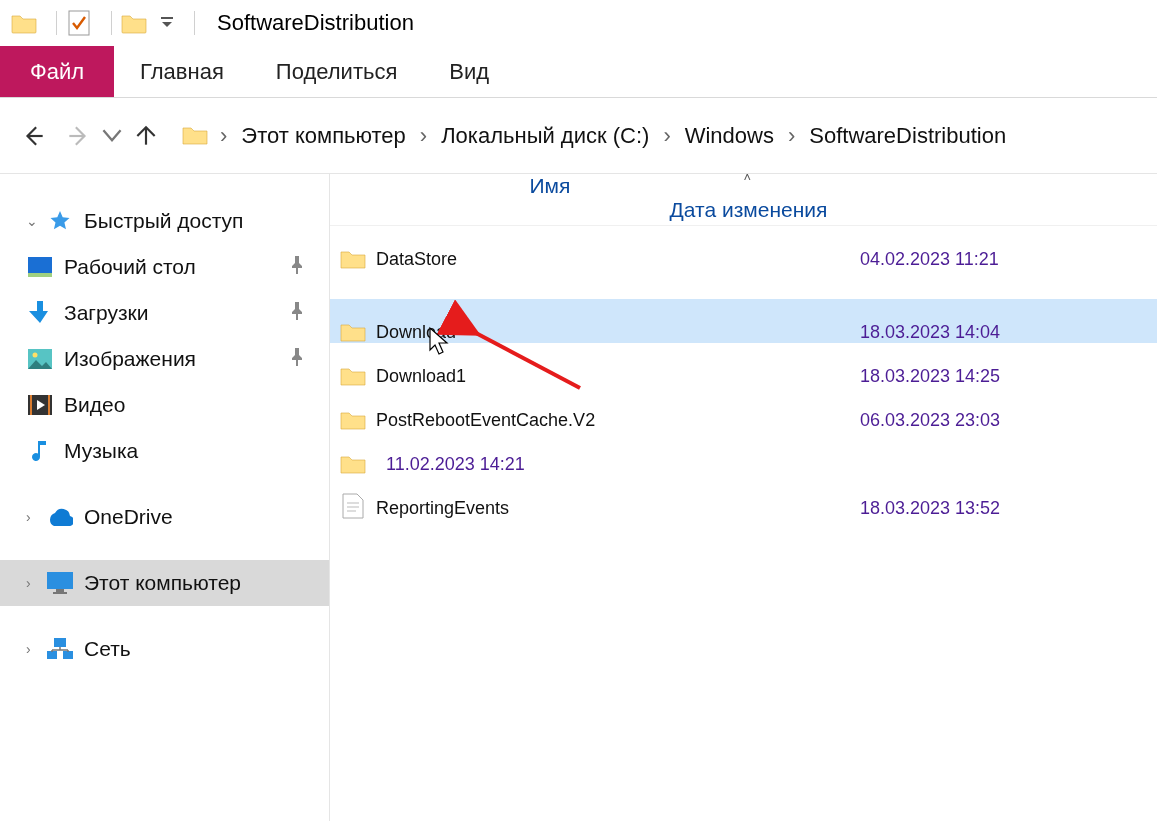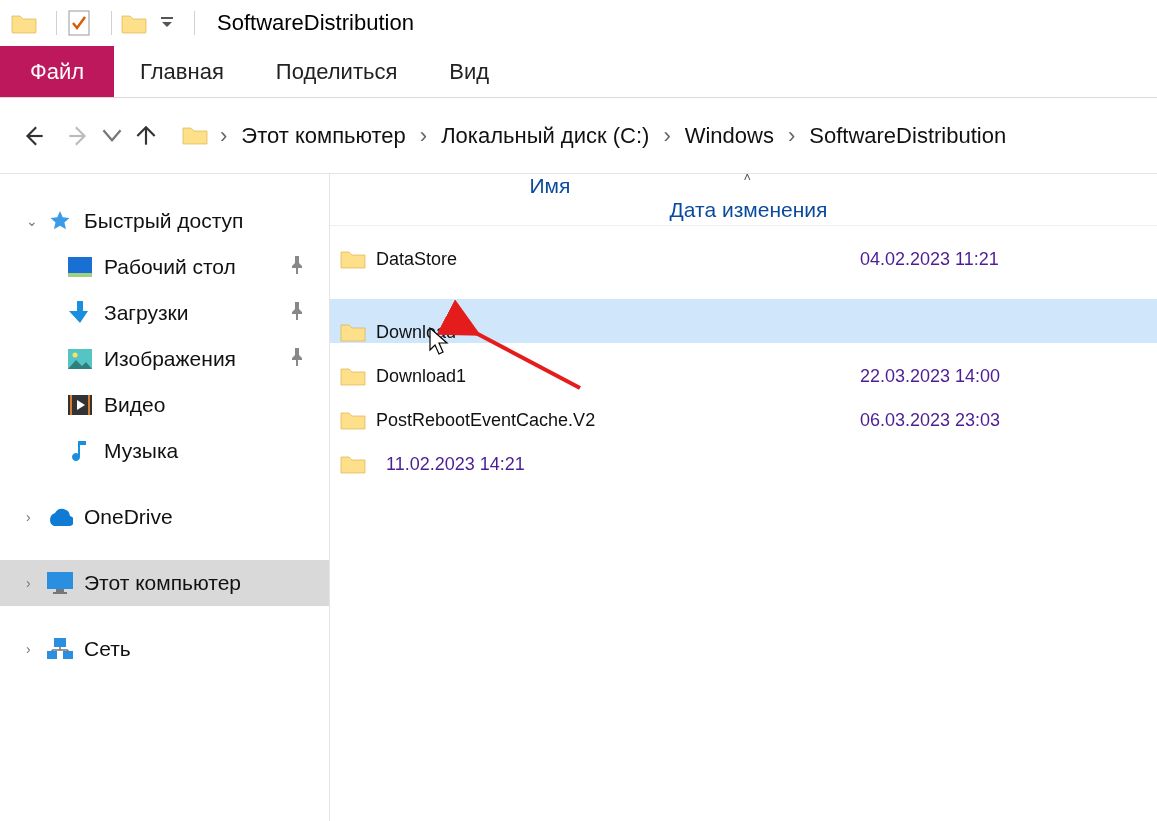--- a/index.html
+++ b/index.html
@@ -25,21 +25,21 @@
 .crumbs .cr { padding:2px 6px; }
 .crumbs .sep { color:#666; padding:0 8px; }
 .crumb-ico { width:26px; height:24px; margin-right:4px; }
 
 
 .main { display:flex; height:calc(821px - 46px - 52px - 76px); }
 .sidebar { width:330px; border-right:1px solid #e5e5e5; padding-top:24px; }
 .side-item { display:flex; align-items:center; height:46px; padding-left:26px; font-size:21px; color:#111; }
 .side-item .exp { width:20px; color:#777; font-size:14px; }
 .side-item .ico { width:28px; height:26px; margin-right:10px; display:flex; align-items:center; justify-content:center; }
-.side-item.child { padding-left:66px; }
+.side-item.child { padding-left:26px; }
 .side-item .pin { margin-left:auto; margin-right:24px; color:#888; }
 .side-item.sel { background:#d9d9d9; }
 .side-sp { height:20px; }
 
 
 .filepane { flex:1; display:flex; flex-direction:column; }
 .cols { display:flex; height:52px; align-items:center; font-size:21px; color:#0a4a9e; border-bottom:1px solid #f0f0f0;flex-direction:column; }
 .col-name { width:520px; padding-left:46px; position:relative; }
 .col-name .sort { position:absolute; top:-4px; left:50%; font-size:13px; color:#555; }
 .col-date { flex:1; padding-left:10px; }
@@ -265,46 +265,57 @@
       <span class="nm">DataStore</span>
       <span class="dt">04.02.2023 11:21</span>
     </div>
     <div class="row sel">
       <span class="ic">
           <svg width="26" height="22" viewBox="0 0 26 22">
             <path class="folder-svg" d="M1 4h8l3 3h13v13H1z"></path>
           </svg>
         </span>
       <span class="nm">Download</span>
+      <span class="dt">18.03.2023 14:04</span>
     </div>
     <div class="row">
       <span class="ic">
           <svg width="26" height="22" viewBox="0 0 26 22">
             <path class="folder-svg" d="M1 4h8l3 3h13v13H1z"></path>
           </svg>
         </span>
       <span class="nm">Download1</span>
-      <span class="dt">22.03.2023 14:00</span>
+      <span class="dt">18.03.2023 14:25</span>
     </div>
     <div class="row">
       <span class="ic">
           <svg width="26" height="22" viewBox="0 0 26 22">
             <path class="folder-svg" d="M1 4h8l3 3h13v13H1z"></path>
           </svg>
         </span>
       <span class="nm">PostRebootEventCache.V2</span>
       <span class="dt">06.03.2023 23:03</span>
     </div>
     <div class="row">
       <span class="ic">
           <svg width="26" height="22" viewBox="0 0 26 22">
             <path class="folder-svg" d="M1 4h8l3 3h13v13H1z"></path>
           </svg>
         </span>
       <span class="dt">11.02.2023 14:21</span>
+    </div>
+    <div class="row">
+      <span class="ic">
+          <svg width="22" height="26" viewBox="0 0 22 26">
+            <path fill="#fff" stroke="#aaa" d="M1 1h14l6 6v18H1z"></path>
+            <path stroke="#bbb" d="M5 10h12M5 14h12M5 18h9"></path>
+          </svg>
+        </span>
+      <span class="nm">ReportingEvents</span>
+      <span class="dt">18.03.2023 13:52</span>
     </div>
   </div>
 </div>
 
 <svg class="overlay">
   <defs>
       <marker id="ah" markerWidth="10" markerHeight="10" refX="2" refY="5" orient="auto">
         <path d="M10 0L0 5l10 5z" fill="#e51c1c"></path>
       </marker>
     </defs>

